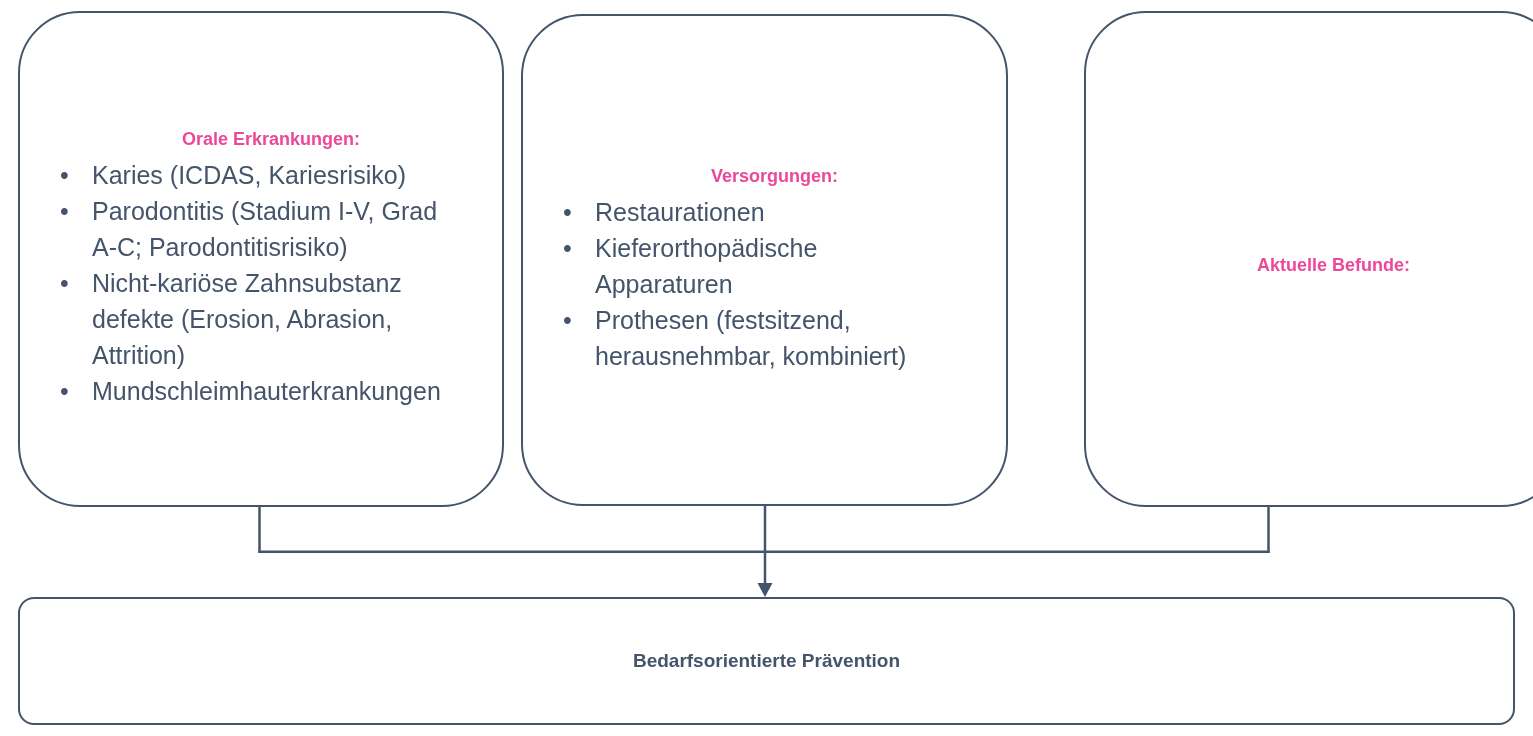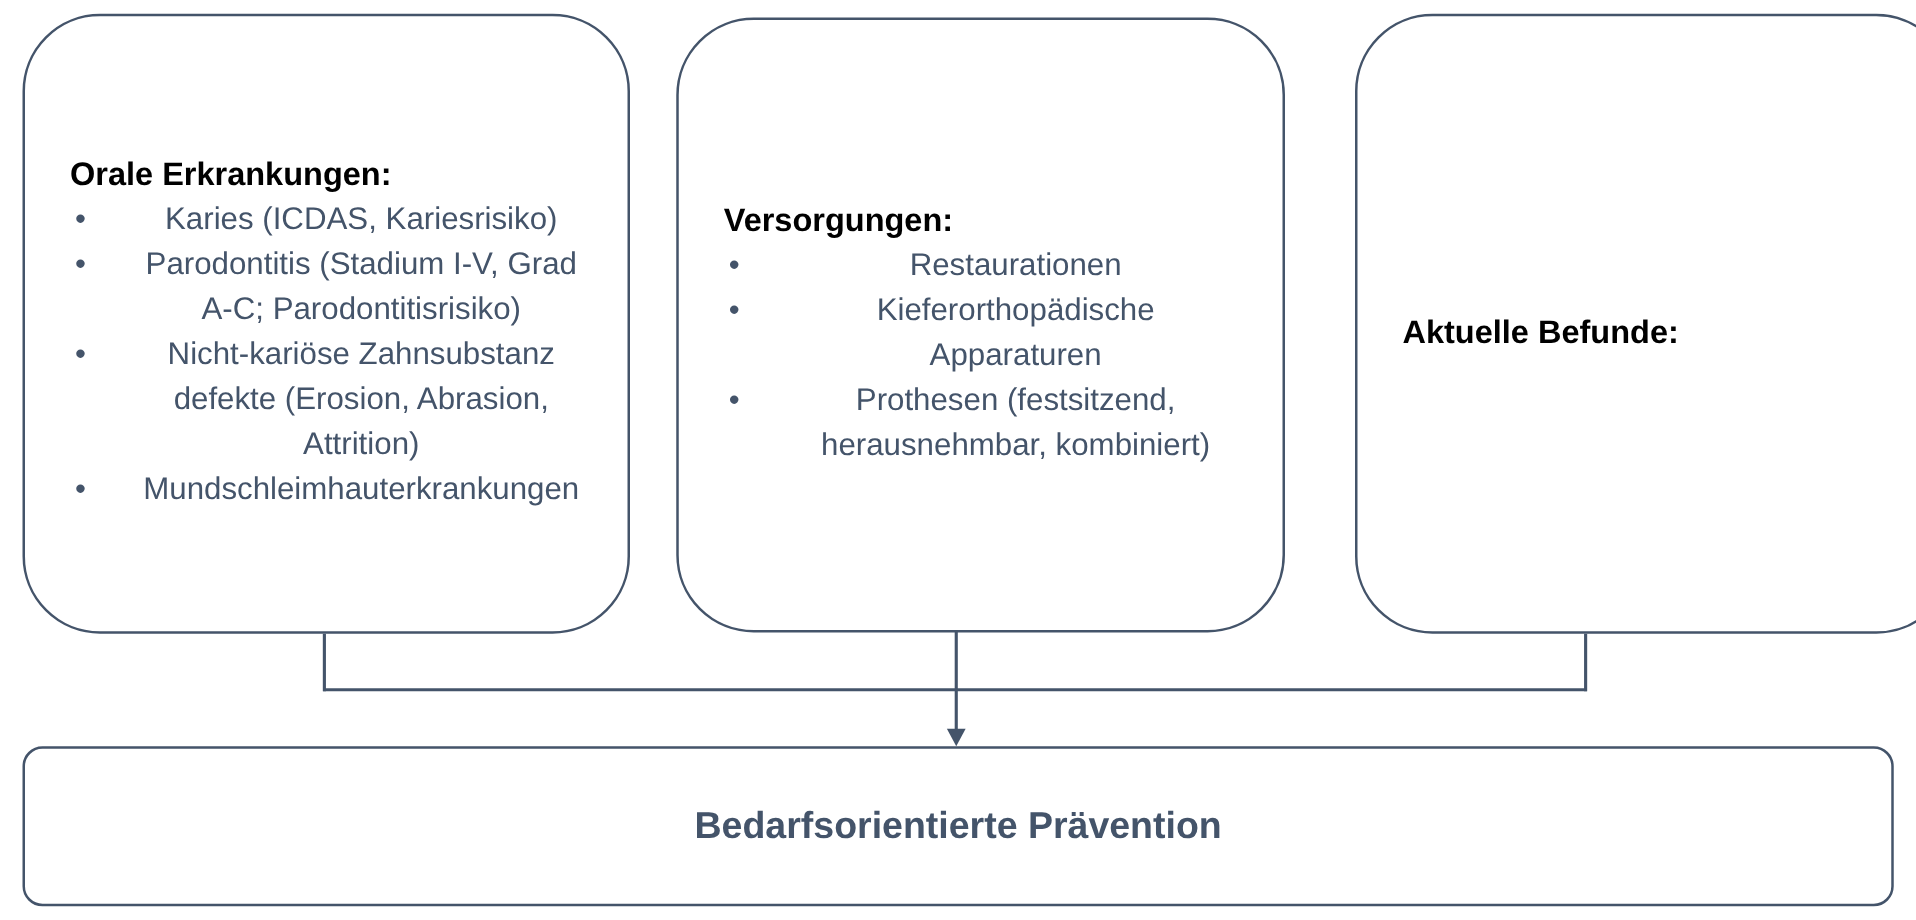--- a/index.html
+++ b/index.html
@@ -24,42 +24,42 @@
     border: 2.5px solid #44546A;
     border-radius: 62px;
     background: #ffffff;
     box-sizing: border-box;
     display: flex;
     flex-direction: column;
     justify-content: center;
     padding: 12px 16px 0 36px;
   }
   .box-1 { left: 18px; }
-  .box-2 { left: 521px; top: 14px; height: 492px; width: 487px; margin-left: 20px; }
+  .box-2 { left: 521px; top: 14px; height: 492px; width: 487px; }
   .box-3 { left: 1084px; width: 479px; }
   .box-title {
     font-weight: bold;
-    font-size: 26px;
+    font-size: 18px;
     line-height: 36px;
-    color: #000000;
+    color: #ec4899;
     white-space: pre;
+    text-align: center;
   }
   ul.bullet-list {
     list-style: none;
     margin: 0;
     padding: 0;
   }
   ul.bullet-list li {
     position: relative;
     padding-left: 36px;
     font-size: 25px;
     line-height: 36px;
     color: #44546A;
     white-space: pre;
-    text-align: center;
   }
   ul.bullet-list li::before {
     content: "\2022";
     position: absolute;
     left: 4px;
     top: 0;
     font-size: 25px;
     line-height: 36px;
     color: #44546A;
   }
@@ -80,21 +80,21 @@
     border: 2.5px solid #44546A;
     border-radius: 16px;
     background: #ffffff;
     box-sizing: border-box;
     display: flex;
     align-items: center;
     justify-content: center;
   }
   .bottom-label {
     font-weight: bold;
-    font-size: 30px;
+    font-size: 19px;
     color: #44546A;
     text-align: center;
   }
 </style>
 </head>
 <body>
 
 <div class="canvas">
 
   <div class="top-box box-1">

